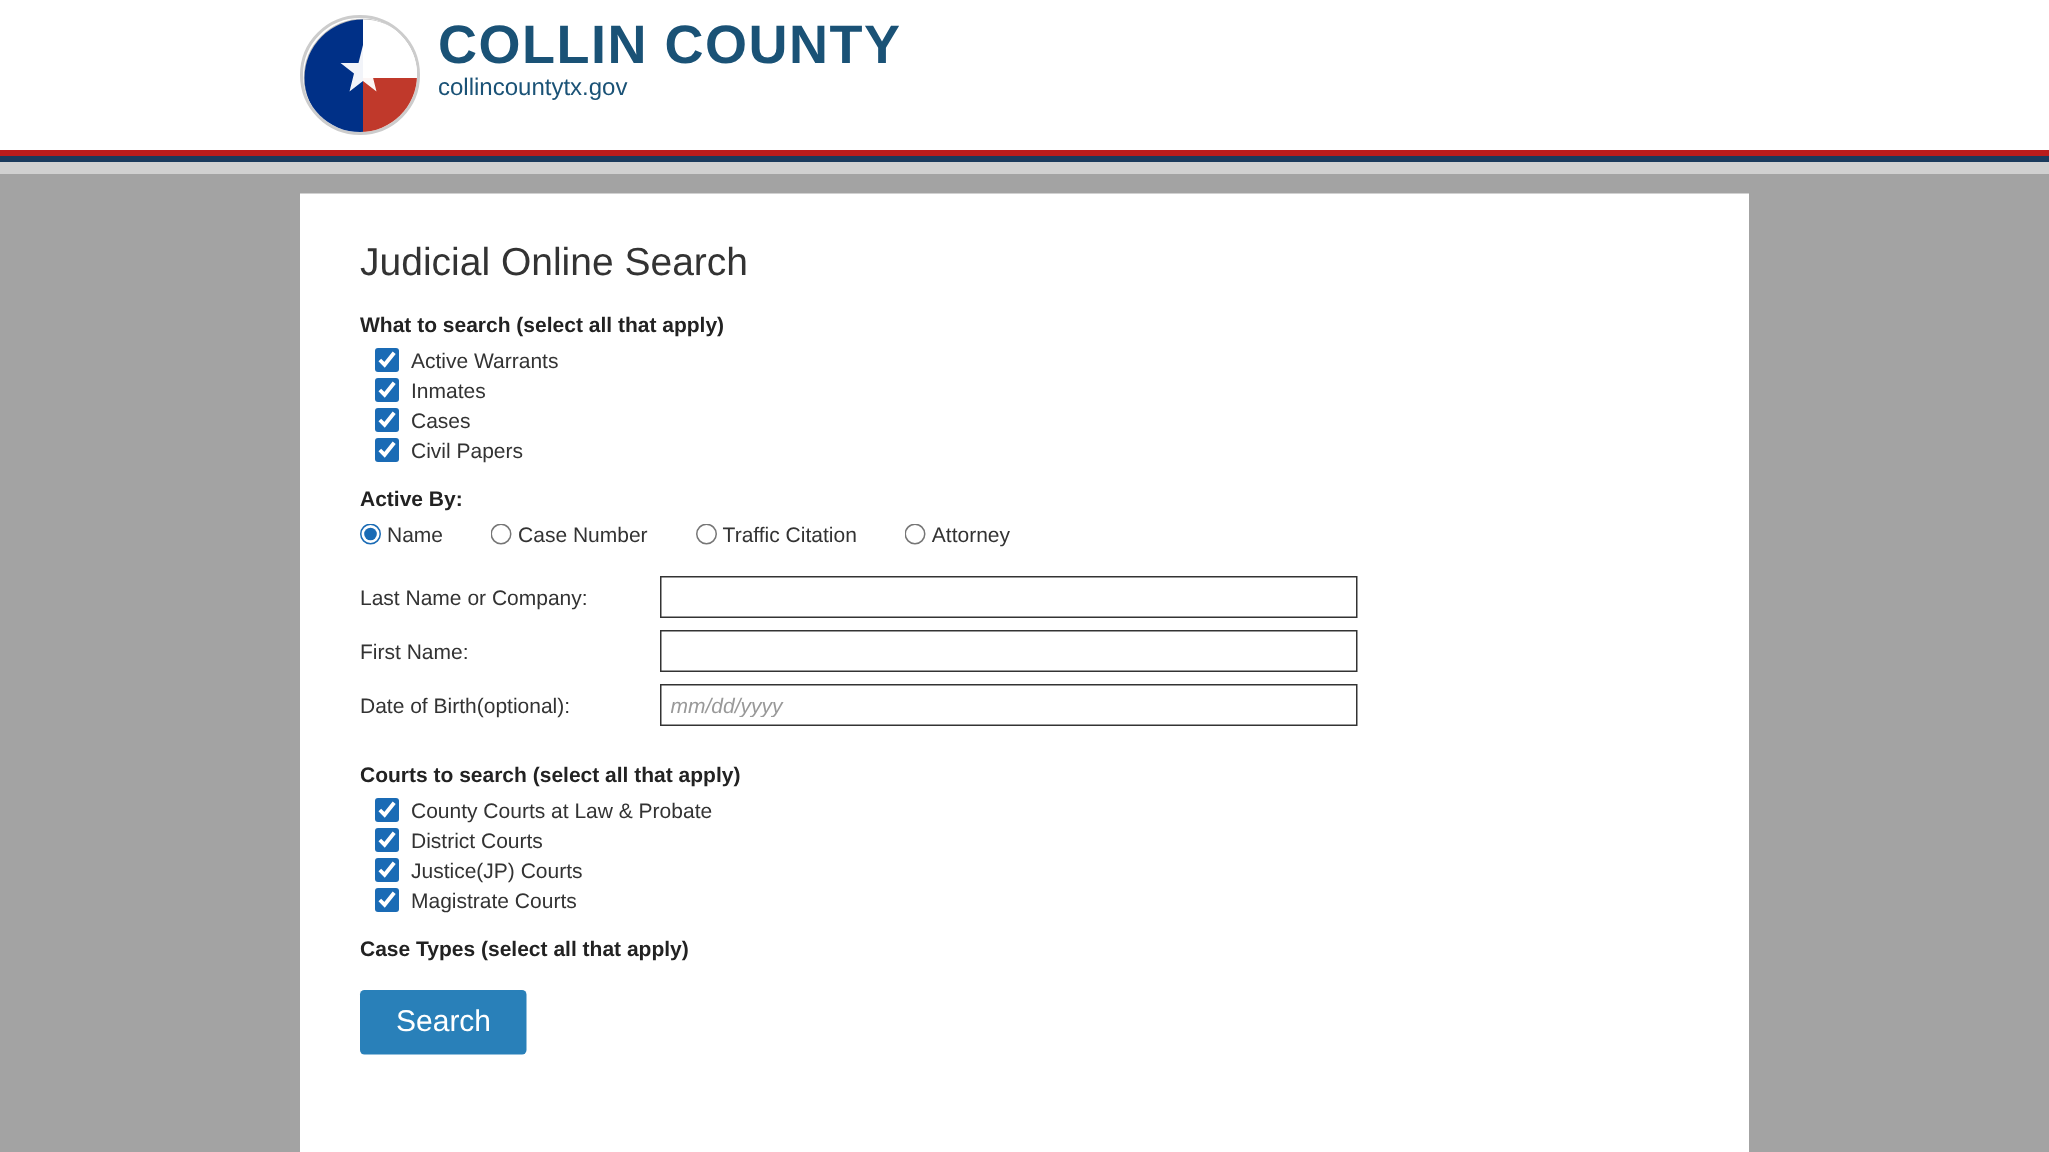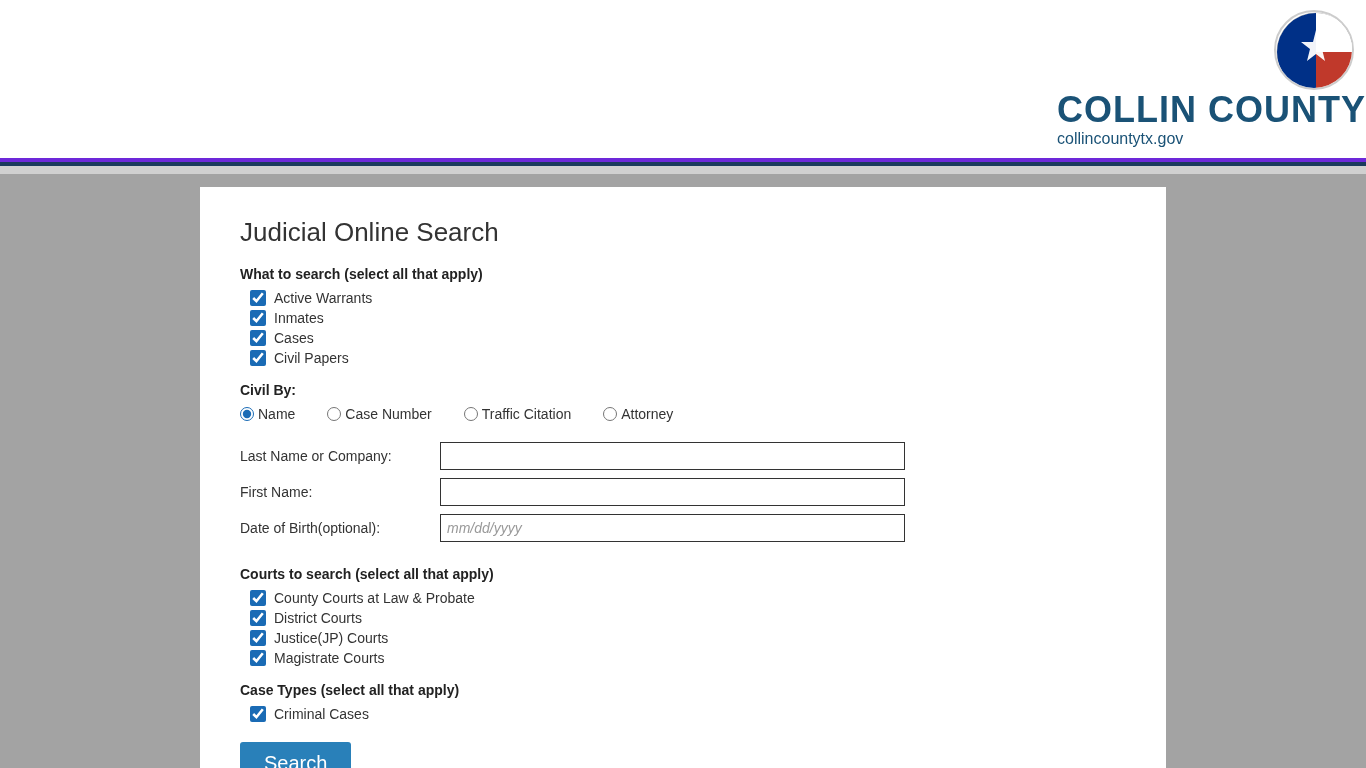--- a/index.html
+++ b/index.html
@@ -11,25 +11,24 @@
     }
     .page-wrapper {
       max-width: 1366px;
       margin: 0 auto;
       background: #d0d0d0;
       min-height: 768px;
     }
     
     .header {
       background: #ffffff;
-      border-bottom: 4px solid #6d28d9;
+      border-bottom: 4px solid #b91c1c;
       padding: 10px 0 10px 200px;
       display: flex;
-      align-items: flex-end;
-      flex-direction: column;
+      align-items: flex-start;
     }
     .logo-circle {
       width: 80px;
       height: 80px;
       border-radius: 50%;
       overflow: hidden;
       margin-right: 12px;
       flex-shrink: 0;
       position: relative;
       border: 2px solid #ccc;
@@ -201,21 +200,21 @@
           <input type="checkbox" id="cb_cases" checked="" style="">
           <label for="cb_cases">Cases</label>
         </div>
         <div class="checkbox-item">
           <input type="checkbox" id="cb_civil_papers" checked="" style="">
           <label for="cb_civil_papers">Civil Papers</label>
         </div>
       </div>
 
       <div class="search-by-section">
-        <div class="section-label">Civil By:</div>
+        <div class="section-label">Active By:</div>
         <div class="radio-group">
           <div class="radio-item">
             <input type="radio" name="search_by" id="rb_name" checked="" style="">
             <label for="rb_name">Name</label>
           </div>
           <div class="radio-item">
             <input type="radio" name="search_by" id="rb_case_number" style="">
             <label for="rb_case_number">Case Number</label>
           </div>
           <div class="radio-item">
@@ -260,24 +259,20 @@
         </div>
         <div class="checkbox-item">
           <input type="checkbox" id="cb_magistrate_courts" checked="" style="">
           <label for="cb_magistrate_courts">Magistrate Courts</label>
         </div>
       </div>
 
       <div class="divider-section"></div>
       <div class="section-label">Case Types (select all that apply)</div>
       <div class="checkbox-group">
-        <div class="checkbox-item">
-          <input type="checkbox" id="cb_criminal_cases" checked="" style="">
-          <label for="cb_criminal_cases">Criminal Cases</label>
-        </div>
       </div>
 
       <div style="margin-top: 20px;">
         <button class="search-button">Search</button>
       </div>
 
     </div>
   </div>
 </div>
 

